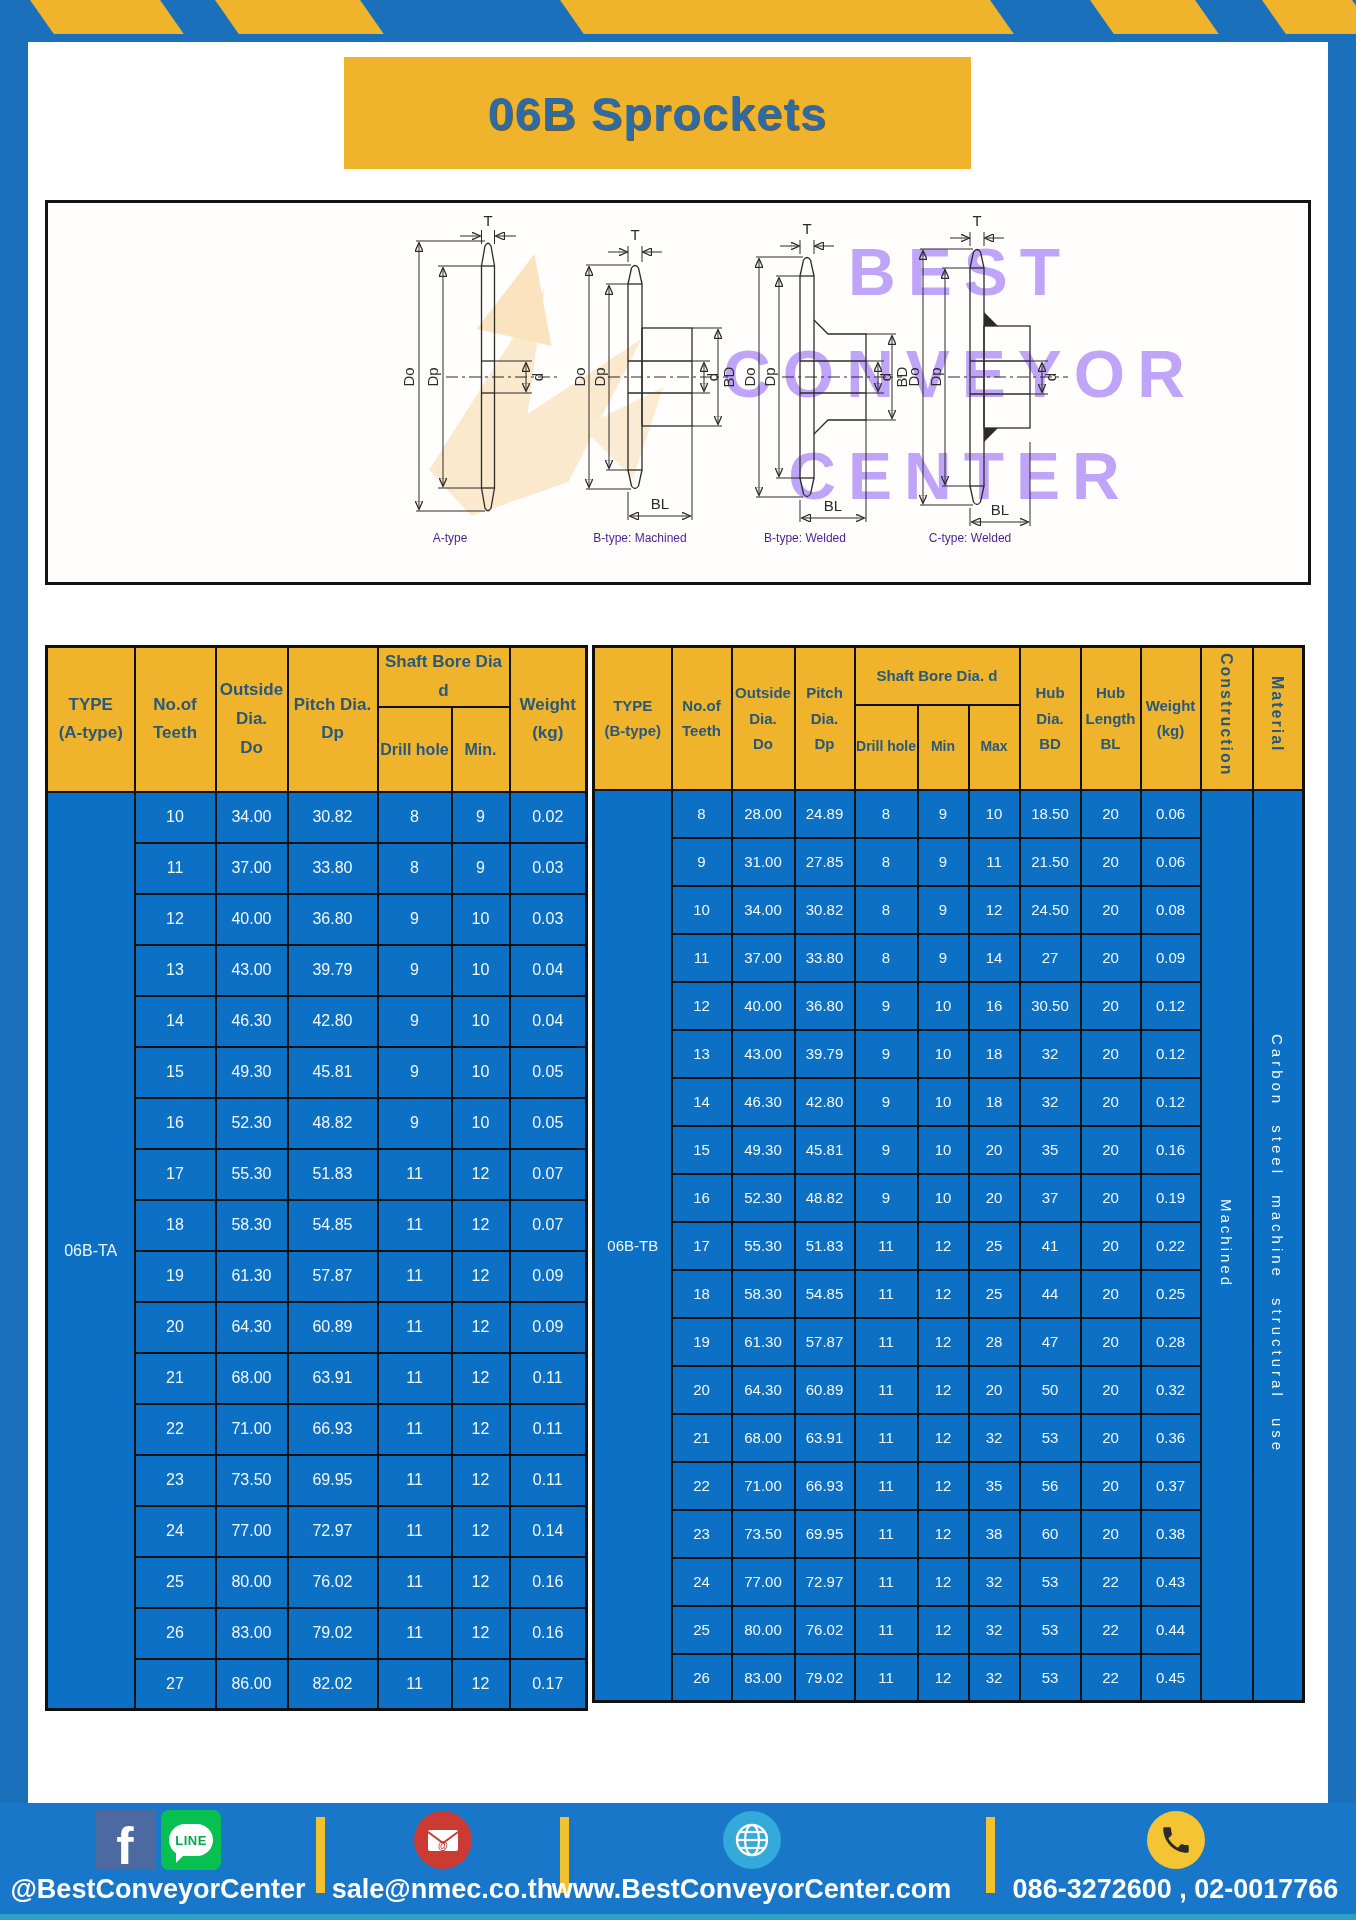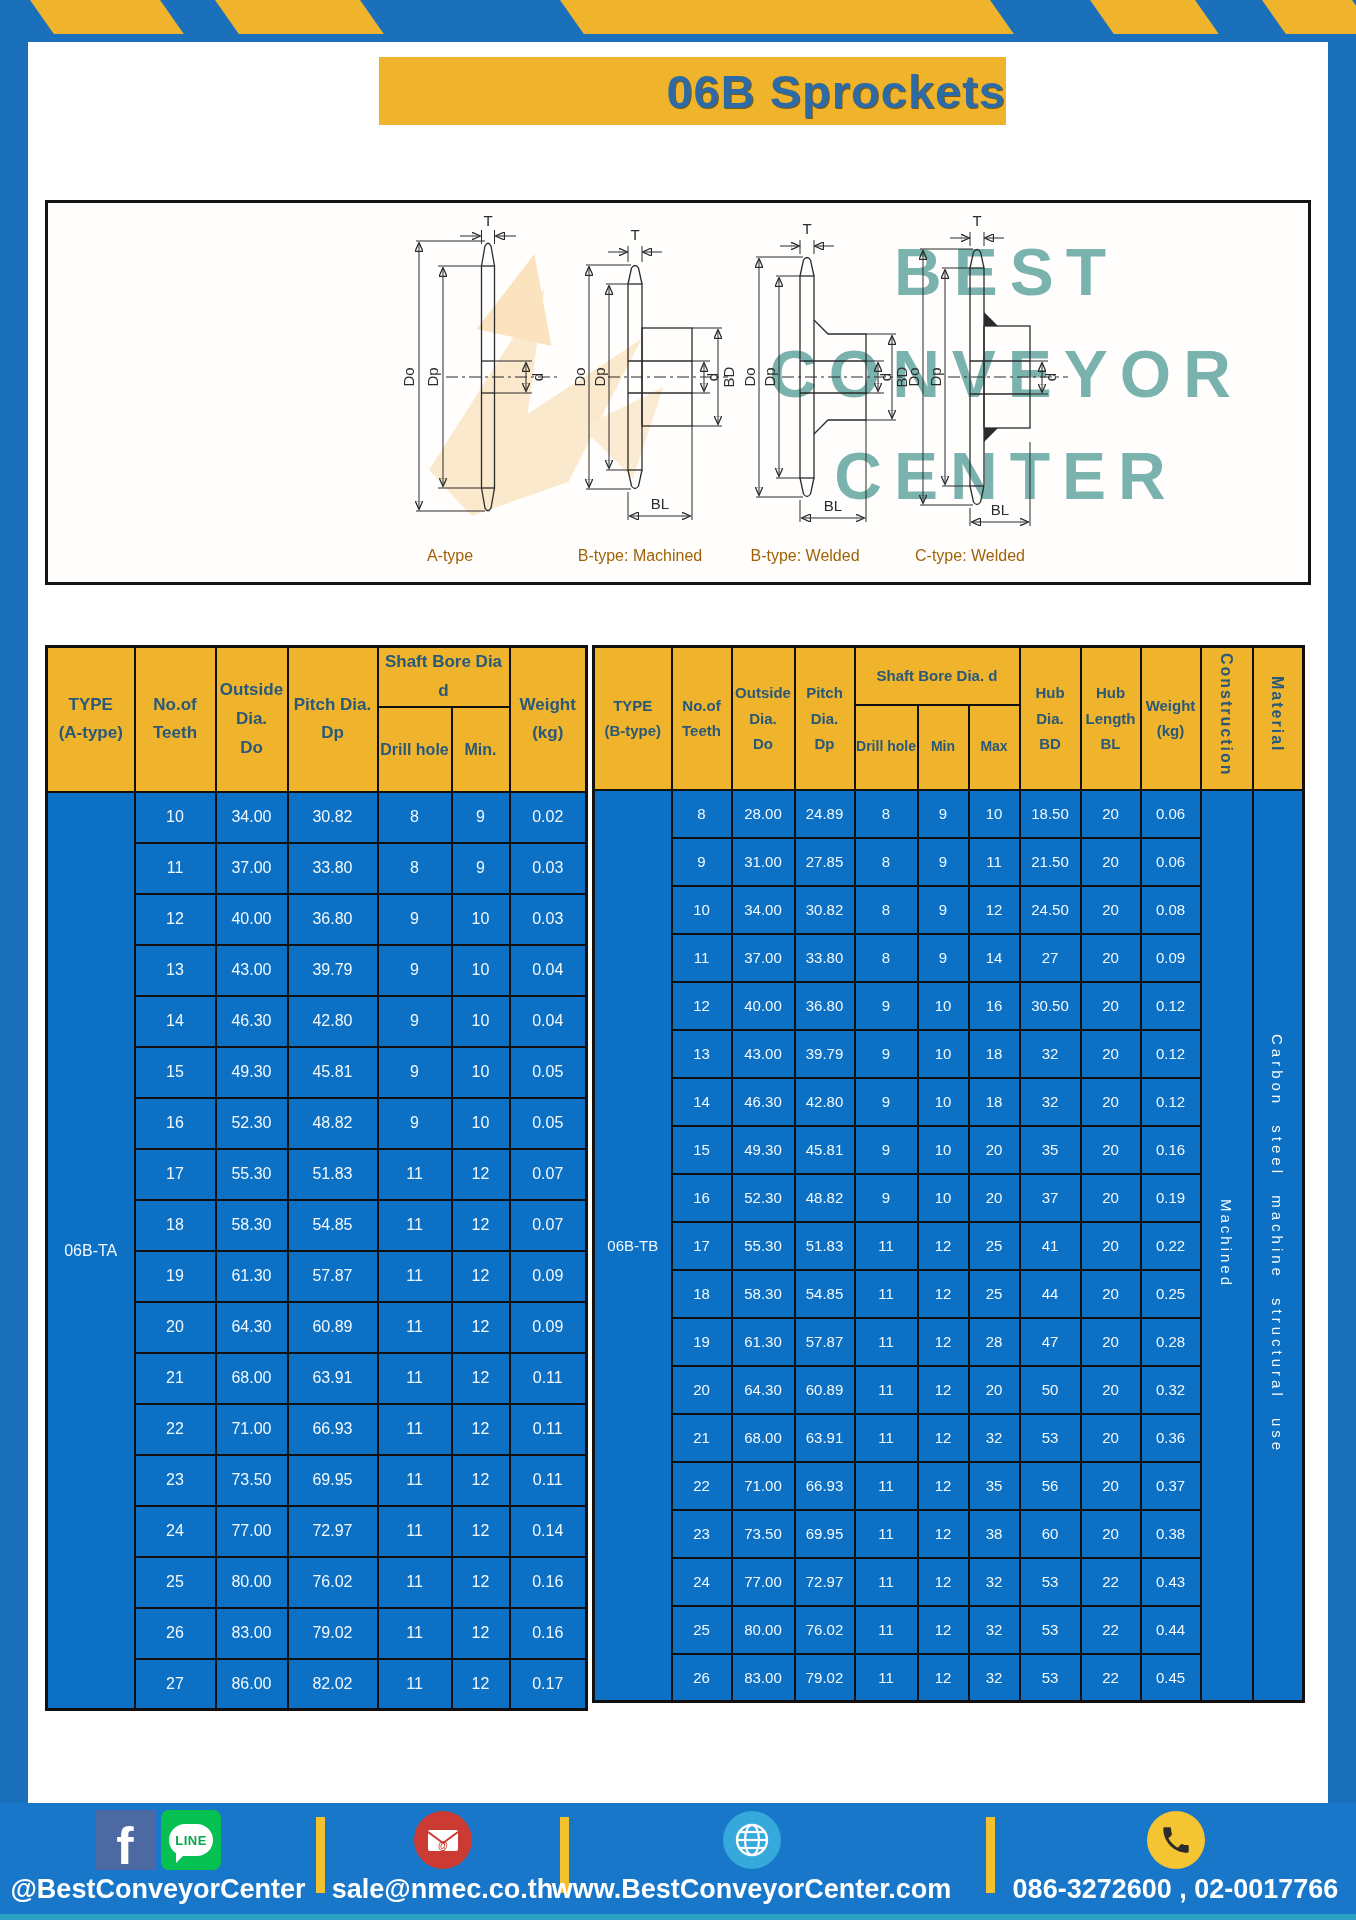--- a/index.html
+++ b/index.html
@@ -11,40 +11,40 @@
     overflow:hidden;
   }
   
   .band-top { position:absolute; left:0; top:0; width:1356px; height:42px; background:#1B70BB; overflow:hidden; }
   .stripe { position:absolute; top:0; height:34px; background:#F0B42C; transform:skewX(35deg); transform-origin:top left; }
   .side-border { position:absolute; top:42px; height:1761px; width:28px; background:#1B70BB; }
   .side-left { left:0; }
   .side-right { right:0; }
 
   
-  .title-box { position:absolute; left:379px; top:57px; width:627px; height:68px;
-    background:#F0B42C; display:flex; align-items:center; justify-content:flex-end; }
+  .title-box { position:absolute; left:344px; top:57px; width:627px; height:112px;
+    background:#F0B42C; display:flex; align-items:center; justify-content:center; }
   .title-text { font-size:47px; font-weight:bold; color:#2E6BA5; text-shadow:1px 1px 0 #7a5a10; letter-spacing:1px; }
 
   
   .spec-panel { position:absolute; left:45px; top:200px; width:1266px; height:385px;
     background:#fffefd; border:3px solid #141414; }
   .spec-lines { position:absolute; left:28px; top:52px; z-index:3; }
   .spec-line { font-size:21px; font-weight:bold; color:#19577E; line-height:33px; white-space:pre; }
 
   .wm-orange { position:absolute; left:330px; top:18px; width:340px; height:345px; opacity:.55; z-index:1; }
-  .wm-blue { position:absolute; left:708px; top:18px; width:500px; z-index:1; opacity:.55;
-    text-align:center; color:#0f766e; font-weight:bold; font-size:66px; letter-spacing:12px; line-height:102px; }
+  .wm-blue { position:absolute; left:662px; top:18px; width:500px; z-index:1; opacity:.55;
+    text-align:center; color:#8b5cf6; font-weight:bold; font-size:66px; letter-spacing:12px; line-height:102px; }
 
   .dwg { position:absolute; top:5px; height:338px; z-index:2; }
   .dwg line, .dwg path, .dwg rect { stroke:#2b2b2b; fill:none; stroke-width:1.3; }
   .dwg .thin { stroke-width:1; }
   .dwg .fillx { fill:#2b2b2b; stroke:none; }
   .dimtxt { font-size:15px; fill:#2b2b2b; font-family:"Liberation Sans",sans-serif; stroke:none; }
-  .cap { position:absolute; top:344px; transform:translateX(-50%); font-size:16px; color:#a16207; z-index:3; white-space:nowrap; }
+  .cap { position:absolute; top:328px; transform:translateX(-50%); font-size:12px; color:#4c1d95; z-index:3; white-space:nowrap; }
 
   
   .table-wrap { position:absolute; top:645px; }
   .table-a-wrap { left:45px; width:540px; }
   .table-b-wrap { left:592px; width:710px; }
   table.sheet { border-collapse:collapse; table-layout:fixed; width:100%; border:3px solid #101010; }
   table.sheet th, table.sheet td { border:2px solid #101010; text-align:center; vertical-align:middle; padding:0; }
   table.sheet thead th { background:#F0B42C; color:#2A5878; font-weight:bold; white-space:pre-line; line-height:1.7; }
   .table-a-wrap thead th { font-size:17px; }
   .table-b-wrap thead th { font-size:15px; line-height:1.55; }

